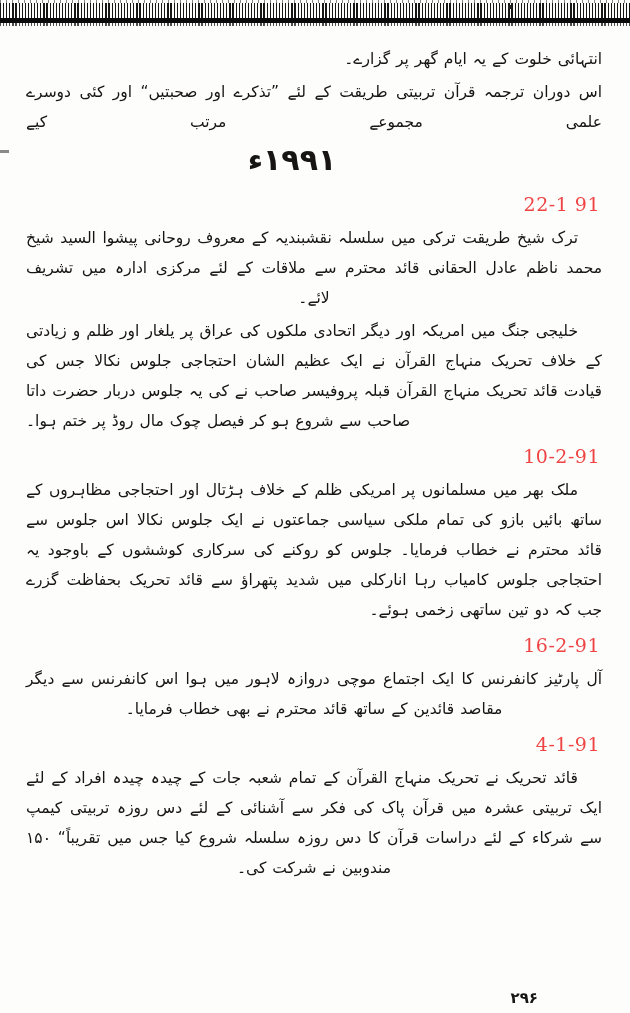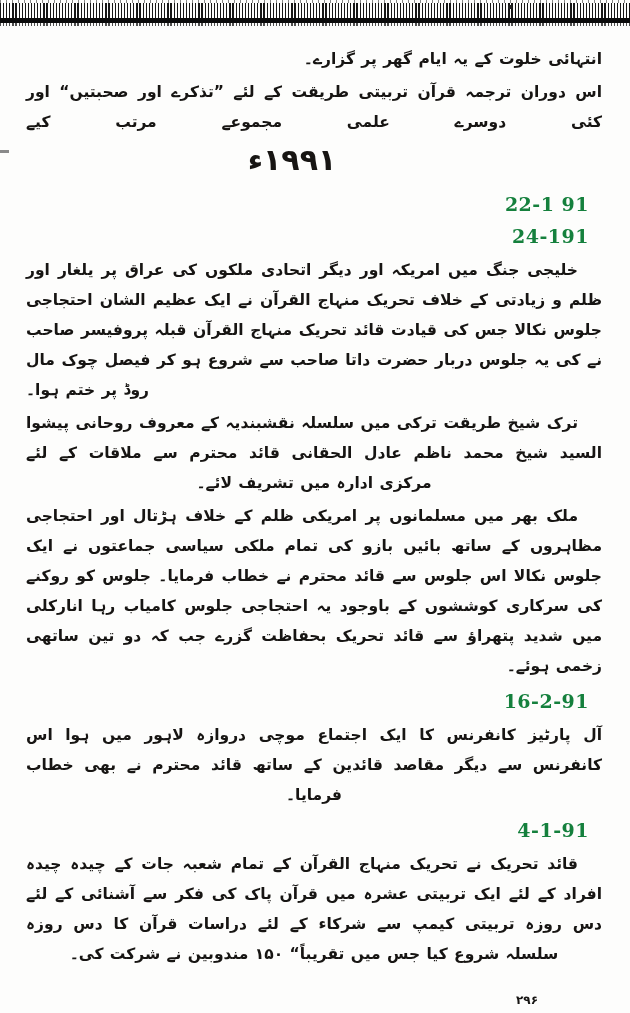--- a/index.html
+++ b/index.html
@@ -26,21 +26,20 @@
   .content {
     direction: rtl;
     padding: 17px 28px 0 26px;
   }
   .urdu {
     font-size: 15.5px;
     line-height: 30px;
     text-align: justify;
     margin: 0 0 3px 0;
     word-spacing: 1px;
-    font-weight: bold;
   }
   .urdu.indent { text-indent: 24px; }
   .urdu.last-left   { text-align-last: left; }
   .urdu.last-center { text-align-last: center; }
   .intro-tail { text-align: right; }
   .intro-full { text-align: justify; text-align-last: justify; }
   .year-heading {
     direction: rtl;
     text-align: center;
     font-weight: bold;
@@ -50,31 +49,30 @@
     position: relative;
     left: -22px;
     letter-spacing: 1px;
   }
   .entry-date {
     direction: ltr;
     text-align: right;
     font-family: "DejaVu Serif", serif;
     font-size: 19px;
     line-height: 23px;
-    margin: 9px 13px 7px 0;
+    margin: 9px 2px 7px 0;
     letter-spacing: 0.5px;
-    color: #15803d;
-    font-weight: bold;
+    color: #ef4444;
   }
   .page-number {
     position: absolute;
     bottom: 6px;
     right: 92px;
     direction: rtl;
-    font-size: 12px;
+    font-size: 15px;
     font-weight: bold;
     letter-spacing: 2px;
   }
   
   .artifact-dash {
     position: absolute;
     left: 0; top: 150px;
     width: 9px; height: 3px;
     background: #8a8a8a;
   }
@@ -95,24 +93,24 @@
 
 <div class="content">
 
   <p class="urdu intro-tail">انتہائی خلوت کے یہ ایام گھر پر گزارے۔</p>
   <p class="urdu intro-full">اس دوران ترجمہ قرآن تربیتی طریقت کے لئے ”تذکرے اور صحبتیں“ اور کئی دوسرے علمی مجموعے مرتب کیے</p>
 
   <h1 class="year-heading">۱۹۹۱ء</h1>
 
   <div class="entry-date">22-1 91</div>
 
-  <div class="entry-date">24-191</div>
+  <p class="urdu indent last-center">ترک شیخ طریقت ترکی میں سلسلہ نقشبندیہ کے معروف روحانی پیشوا السید شیخ محمد ناظم عادل الحقانی قائد محترم سے ملاقات کے لئے مرکزی ادارہ میں تشریف لائے۔</p>
   <p class="urdu indent last-left">خلیجی جنگ میں امریکہ اور دیگر اتحادی ملکوں کی عراق پر یلغار اور ظلم و زیادتی کے خلاف تحریک منہاج القرآن نے ایک عظیم الشان احتجاجی جلوس نکالا  جس کی قیادت قائد تحریک منہاج القرآن قبلہ پروفیسر صاحب نے کی یہ جلوس دربار حضرت داتا صاحب سے شروع ہو کر فیصل چوک مال روڈ پر ختم ہوا۔</p>
-  <p class="urdu indent last-center">ترک شیخ طریقت ترکی میں سلسلہ نقشبندیہ کے معروف روحانی پیشوا السید شیخ محمد ناظم عادل الحقانی قائد محترم سے ملاقات کے لئے مرکزی ادارہ میں تشریف لائے۔</p>
 
+  <div class="entry-date">10-2-91</div>
   <p class="urdu indent">ملک بھر میں مسلمانوں پر امریکی ظلم کے خلاف ہڑتال اور احتجاجی مظاہروں کے ساتھ  بائیں بازو کی تمام ملکی سیاسی جماعتوں نے ایک جلوس نکالا اس جلوس سے قائد محترم نے خطاب فرمایا۔ جلوس کو روکنے کی سرکاری کوششوں کے باوجود یہ احتجاجی جلوس کامیاب رہا انارکلی میں شدید پتھراؤ سے قائد تحریک بحفاظت گزرے جب کہ دو تین ساتھی زخمی ہوئے۔</p>
 
   <div class="entry-date">16-2-91</div>
   <p class="urdu last-center">آل پارٹیز کانفرنس کا ایک اجتماع موچی دروازہ لاہور میں ہوا اس کانفرنس سے دیگر مقاصد قائدین کے ساتھ قائد محترم نے بھی خطاب فرمایا۔</p>
 
   <div class="entry-date">4-1-91</div>
   <p class="urdu indent last-center">قائد تحریک نے تحریک منہاج القرآن کے تمام شعبہ جات کے چیدہ چیدہ افراد کے لئے ایک تربیتی عشرہ میں قرآن پاک کی فکر سے آشنائی کے لئے دس روزہ تربیتی کیمپ سے شرکاء کے لئے دراسات قرآن کا دس روزہ سلسلہ شروع کیا جس میں تقریباً“ ۱۵۰ مندوبین نے شرکت کی۔</p>
 
 </div>
 

